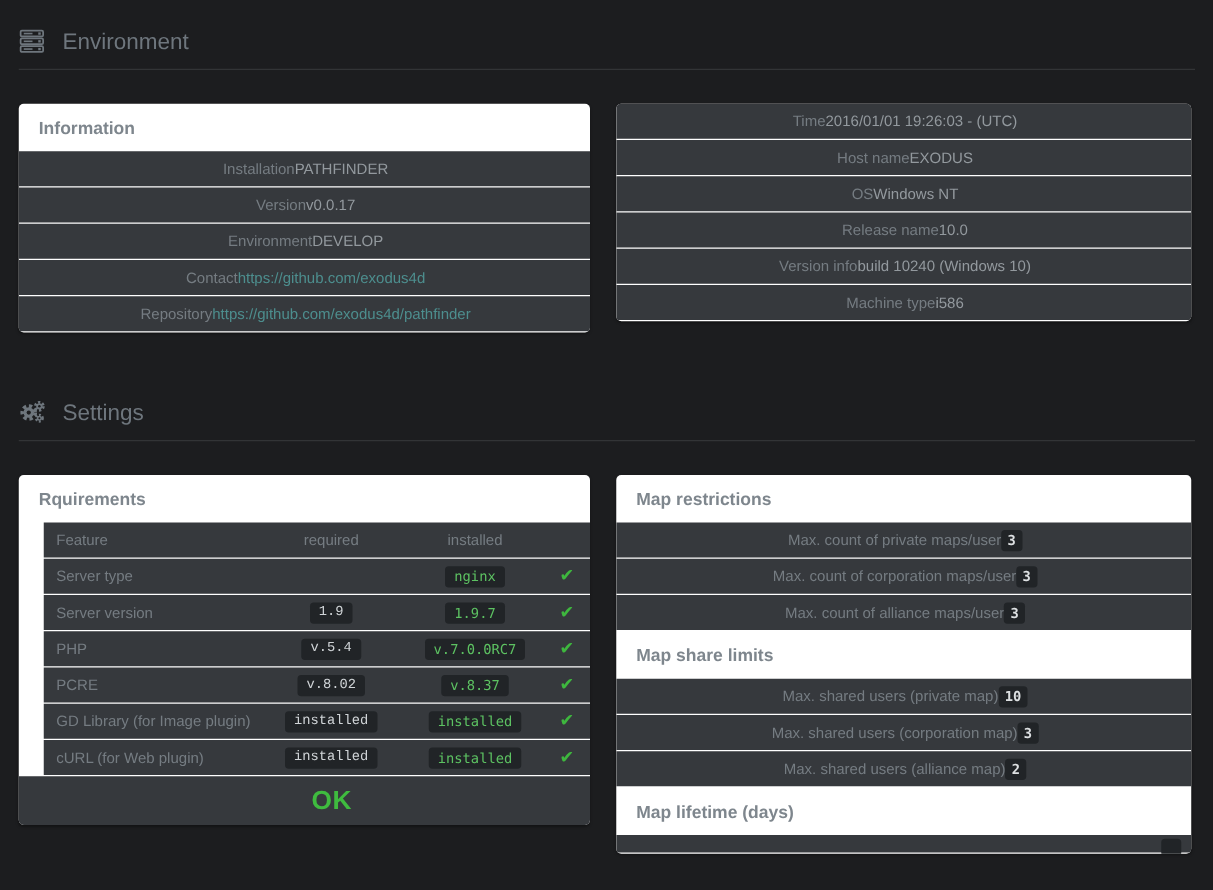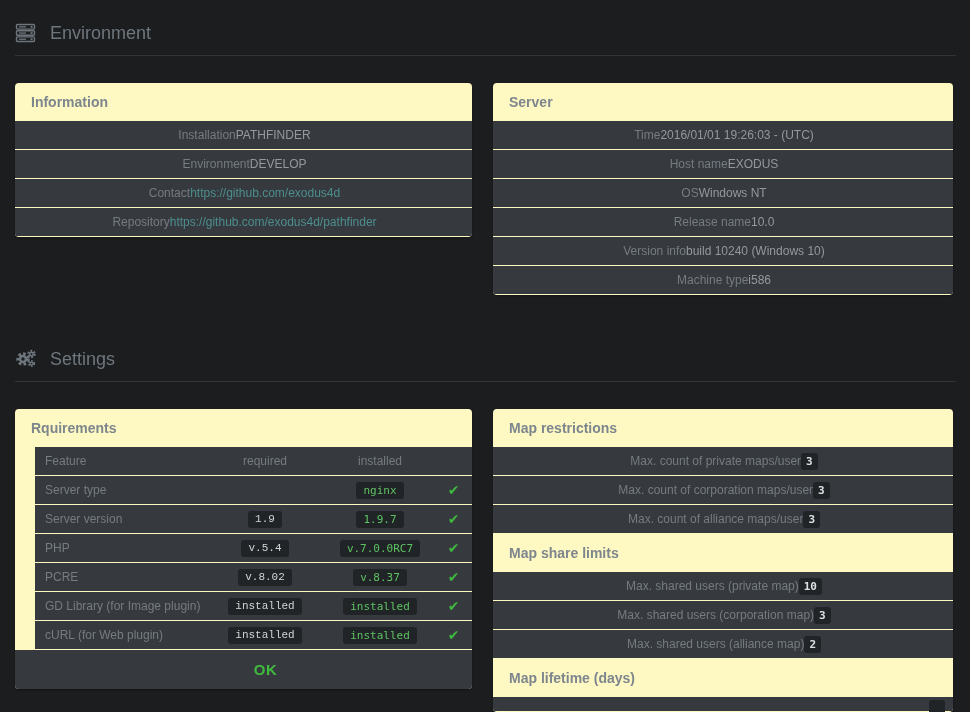--- a/index.html
+++ b/index.html
@@ -35,21 +35,21 @@
   .panel-row {
     margin-top: 27px;
     display: flex;
     gap: 21px;
     align-items: flex-start;
   }
   .col-left  { width: 457px; flex: 0 0 auto; }
   .col-right { width: 460px; flex: 0 0 auto; }
 
   .panel {
-    background: #fef9c3;
+    background: #ffffff;
     border-radius: 4px;
     overflow: hidden;
     box-shadow: 0 1px 2px rgba(0,0,0,0.35);
   }
   .panel-title {
     height: 38px;
     line-height: 38px;
     padding-left: 16px;
     font-size: 14px;
     font-weight: 600;
@@ -113,21 +113,21 @@
 
   .req-footer {
     height: 39px;
     background: #36393d;
     display: flex;
     align-items: center;
     justify-content: center;
   }
   .ok-text {
     color: #3fbb3f;
-    font-size: 15px;
+    font-size: 21px;
     font-weight: bold;
     letter-spacing: 0.5px;
     margin-left: 44px;
   }
 
   
   .num-badge {
     display: inline-block;
     background: #212427;
     border-radius: 3px;
@@ -177,35 +177,38 @@
 
     <div class="panel-row">
 
       <div class="panel col-left">
         <div class="panel-title">Information</div>
         <div class="kv-row">
           <span class="kv-label">Installation</span>
           <span class="kv-value">PATHFINDER</span>
         </div>
         <div class="kv-row">
+          <span class="kv-label">Version</span>
+          <span class="kv-value">v0.0.17</span>
+        </div>
+        <div class="kv-row">
           <span class="kv-label">Environment</span>
           <span class="kv-value">DEVELOP</span>
         </div>
         <div class="kv-row">
           <span class="kv-label">Contact</span>
           <span class="kv-value link">https://github.com/exodus4d</span>
         </div>
         <div class="kv-row">
           <span class="kv-label">Repository</span>
           <span class="kv-value link">https://github.com/exodus4d/pathfinder</span>
         </div>
       </div>
 
       <div class="panel col-right">
-        <div class="panel-title">Server</div>
         <div class="kv-row">
           <span class="kv-label">Time</span>
           <span class="kv-value">2016/01/01 19:26:03 - (UTC)</span>
         </div>
         <div class="kv-row">
           <span class="kv-label">Host name</span>
           <span class="kv-value">EXODUS</span>
         </div>
         <div class="kv-row">
           <span class="kv-label">OS</span>

